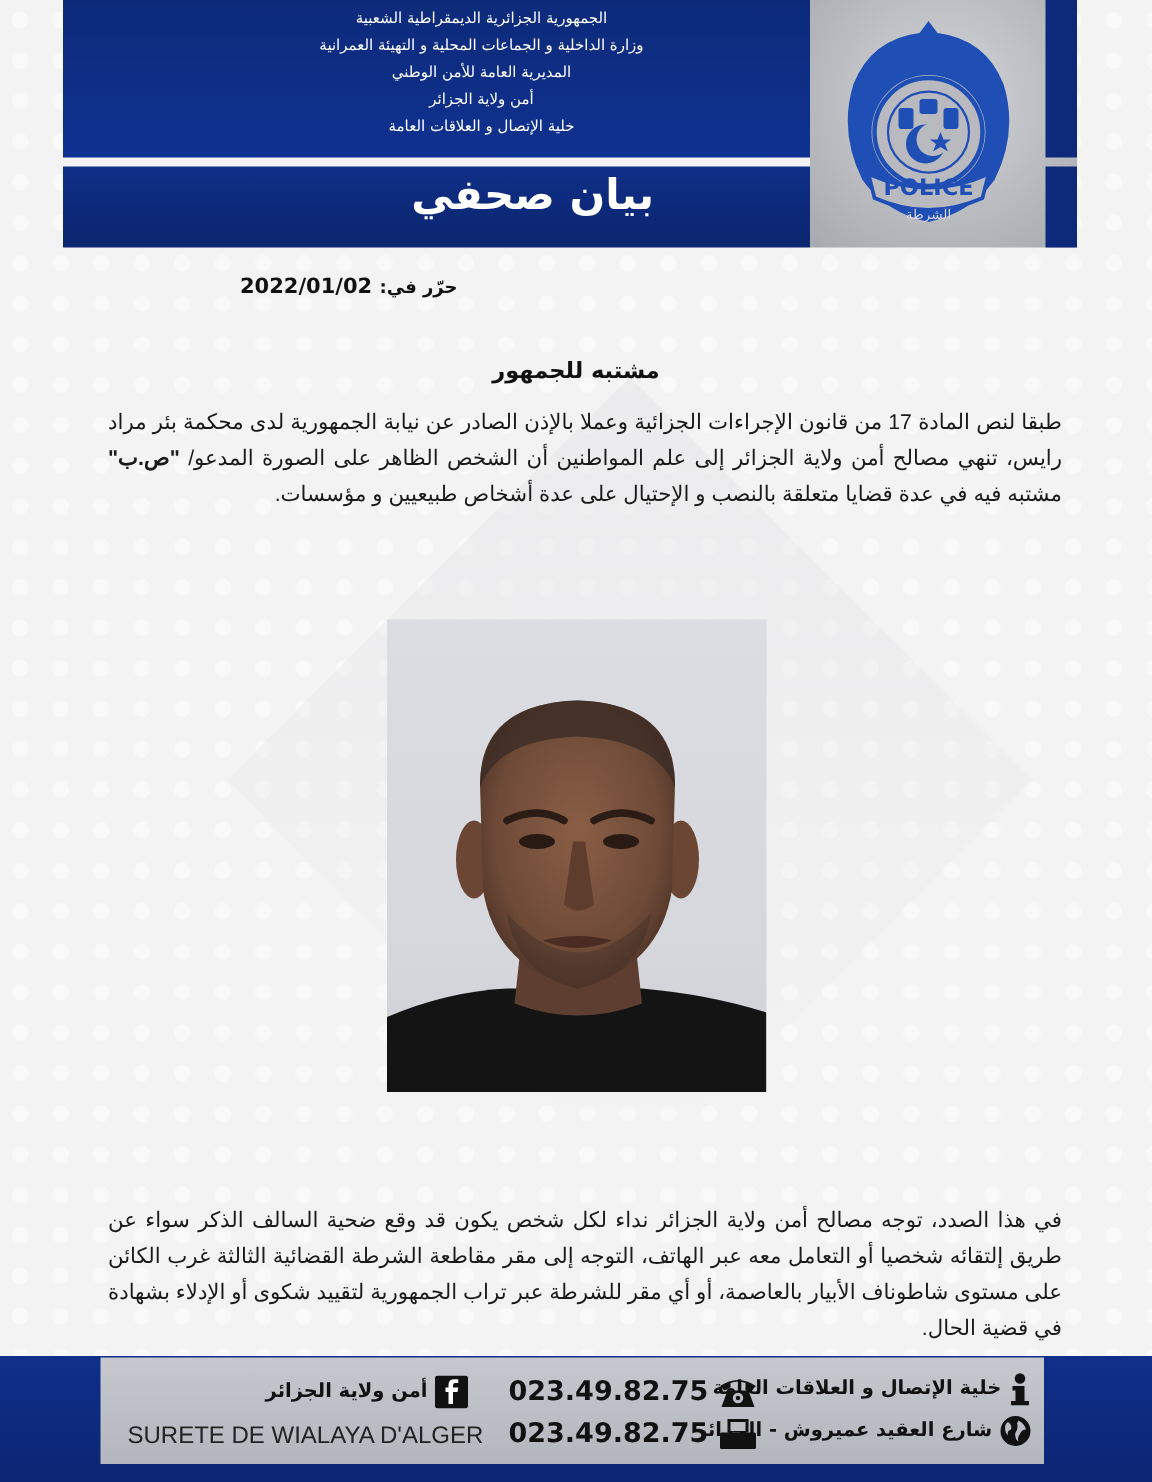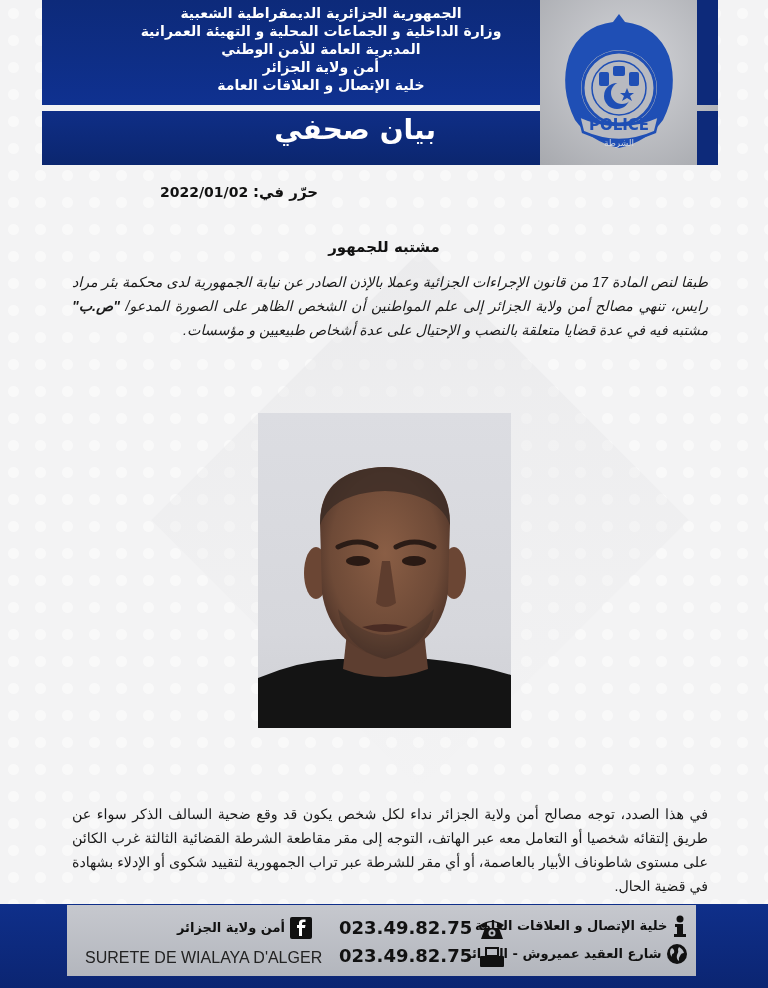--- a/index.html
+++ b/index.html
@@ -17,21 +17,21 @@
   .diamond {
     position:absolute; left:230px; top:330px; width:380px; height:380px;
     transform:rotate(45deg);
     background:linear-gradient(135deg, rgba(230,230,232,0.6), rgba(255,255,255,0));
   }
   
   .header-top {
     position:absolute; left:42px; top:0; width:498px; height:105px;
     background:linear-gradient(180deg,#0d2a7a 0%,#0f3190 100%);
     color:#fff; text-align:center; direction:rtl;
-    font-weight:bold; font-size:14px; line-height:18px;
+    font-weight:normal; font-size:10px; line-height:18px;
     padding-top:4px; box-sizing:border-box;
   }
   .header-top div { white-space:nowrap; padding-left:60px; }
   .logo-panel {
     position:absolute; left:540px; top:0; width:178px; height:165px;
     background:radial-gradient(circle at 50% 40%, #d4d5d9 0%, #a7a9ae 100%);
   }
   .logo-strip-top {
     position:absolute; left:697px; top:0; width:21px; height:105px; background:#0d2a7a;
   }
@@ -46,33 +46,33 @@
     position:absolute; right:104px; top:2px;
     color:#fff; font-weight:bold; font-size:28px; direction:rtl;
     font-family:"DejaVu Sans", sans-serif;
   }
   .emblem { position:absolute; left:15px; top:8px; }
   
   .date-row {
     position:absolute; left:160px; top:183px; direction:rtl;
     font-weight:bold; font-size:14px; color:#111; white-space:nowrap;
   }
-  .date-row .label { font-size:15px; }
+  .date-row .label { font-size:12px; }
   
   .notice-heading {
     position:absolute; left:0; right:0; top:238px; text-align:center;
     direction:rtl; font-weight:bold; font-size:15px; color:#111;
   }
   .para {
     position:absolute; left:72px; width:636px; direction:rtl;
     font-family:"Liberation Sans", sans-serif;
     font-size:14.2px; line-height:24px; color:#1a1a1a; text-align:justify;
     text-align-last:right;
   }
-  .para1 { top:270px;font-style:italic; }
+  .para1 { top:270px; }
   .para2 { top:777px;margin-top:25px; }
   .para b { font-weight:bold; }
   
   .photo {
     position:absolute; left:258px; top:413px; width:253px; height:315px;
     background:linear-gradient(180deg,#dcdde2 0%,#d6d7dc 70%,#cfd0d5 100%);
     overflow:hidden;
   }
   
   .footer-band {

